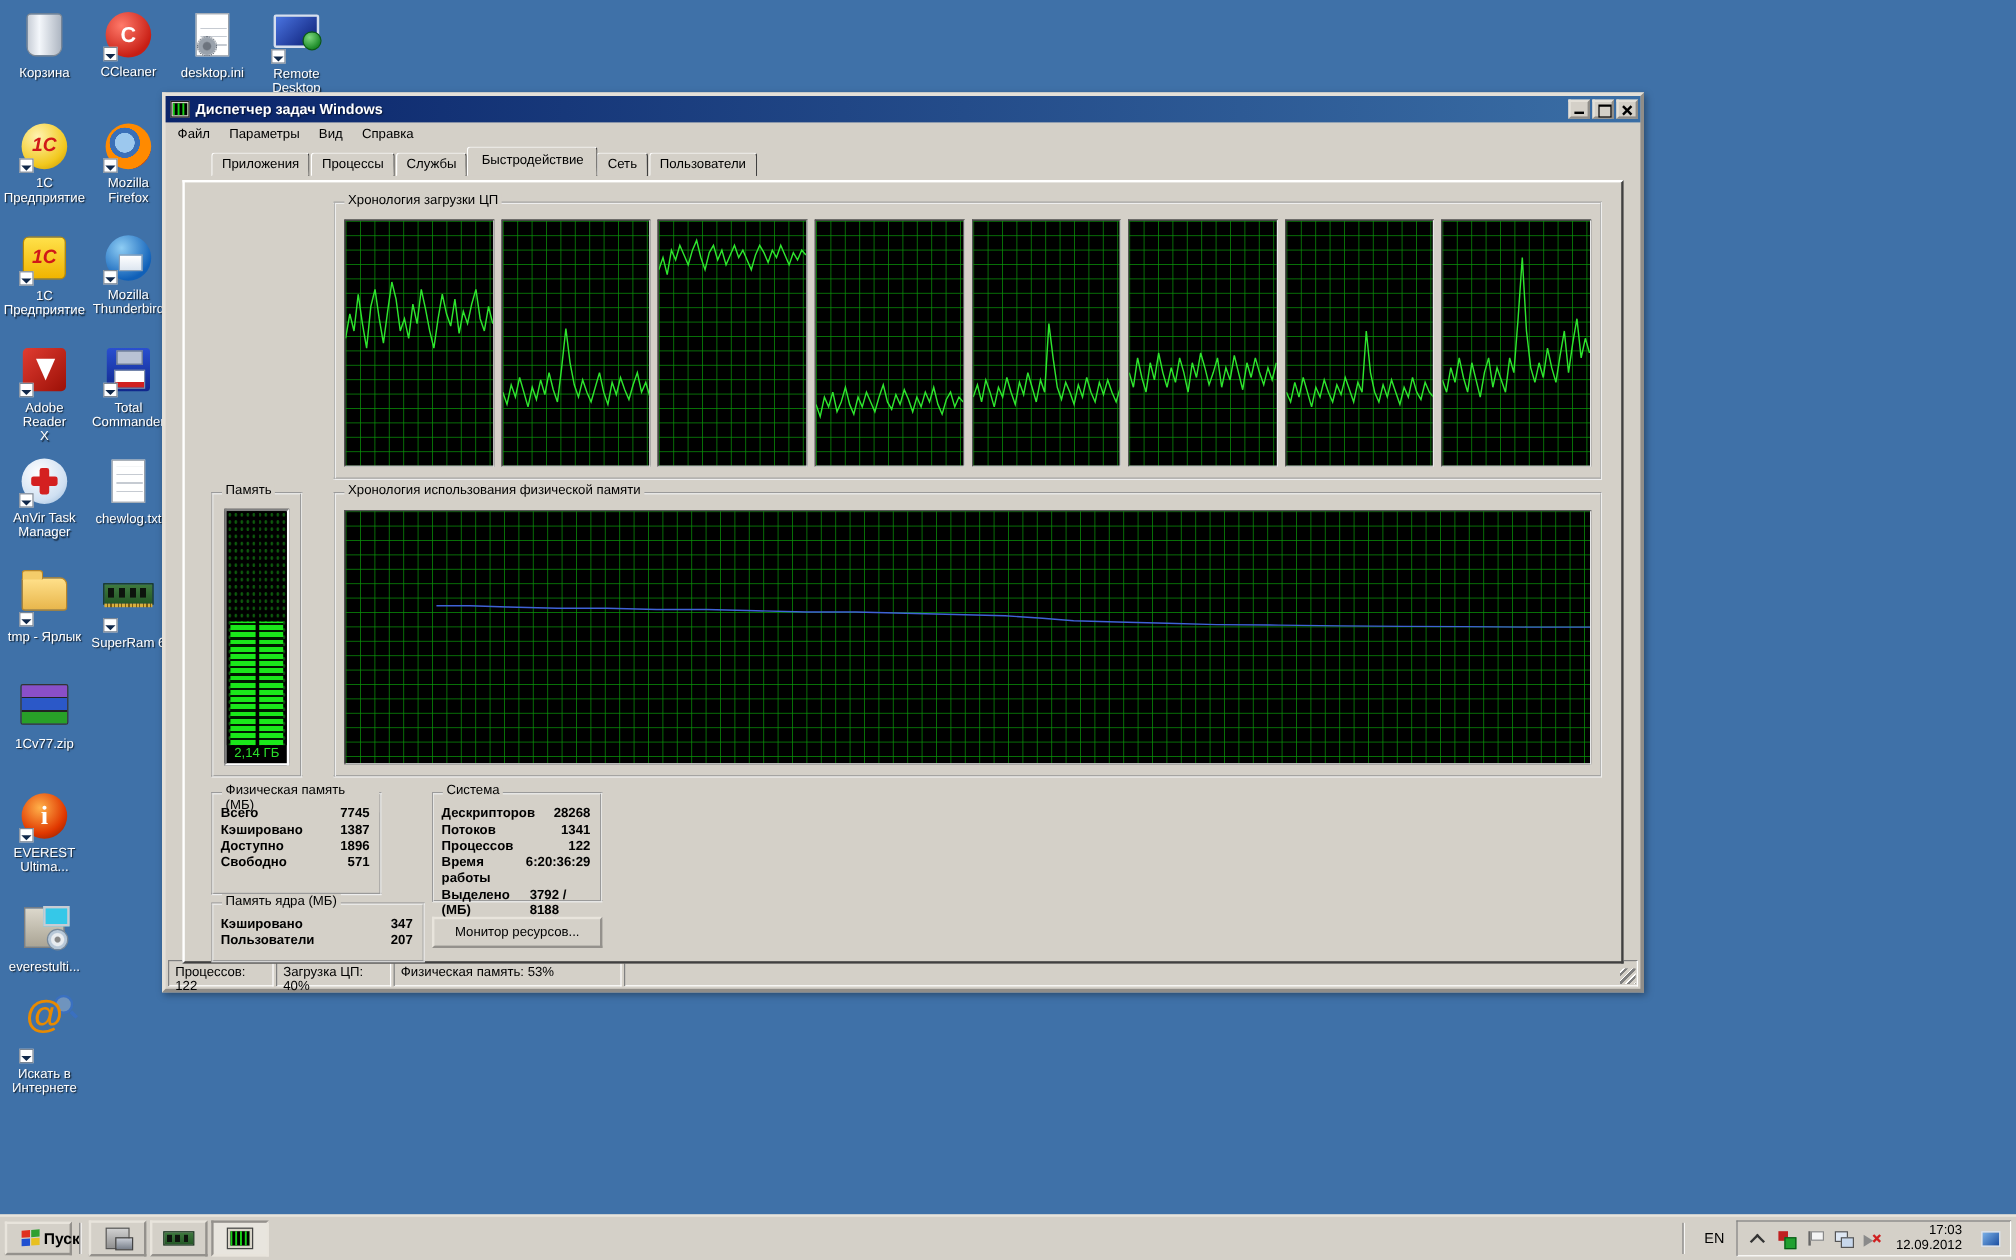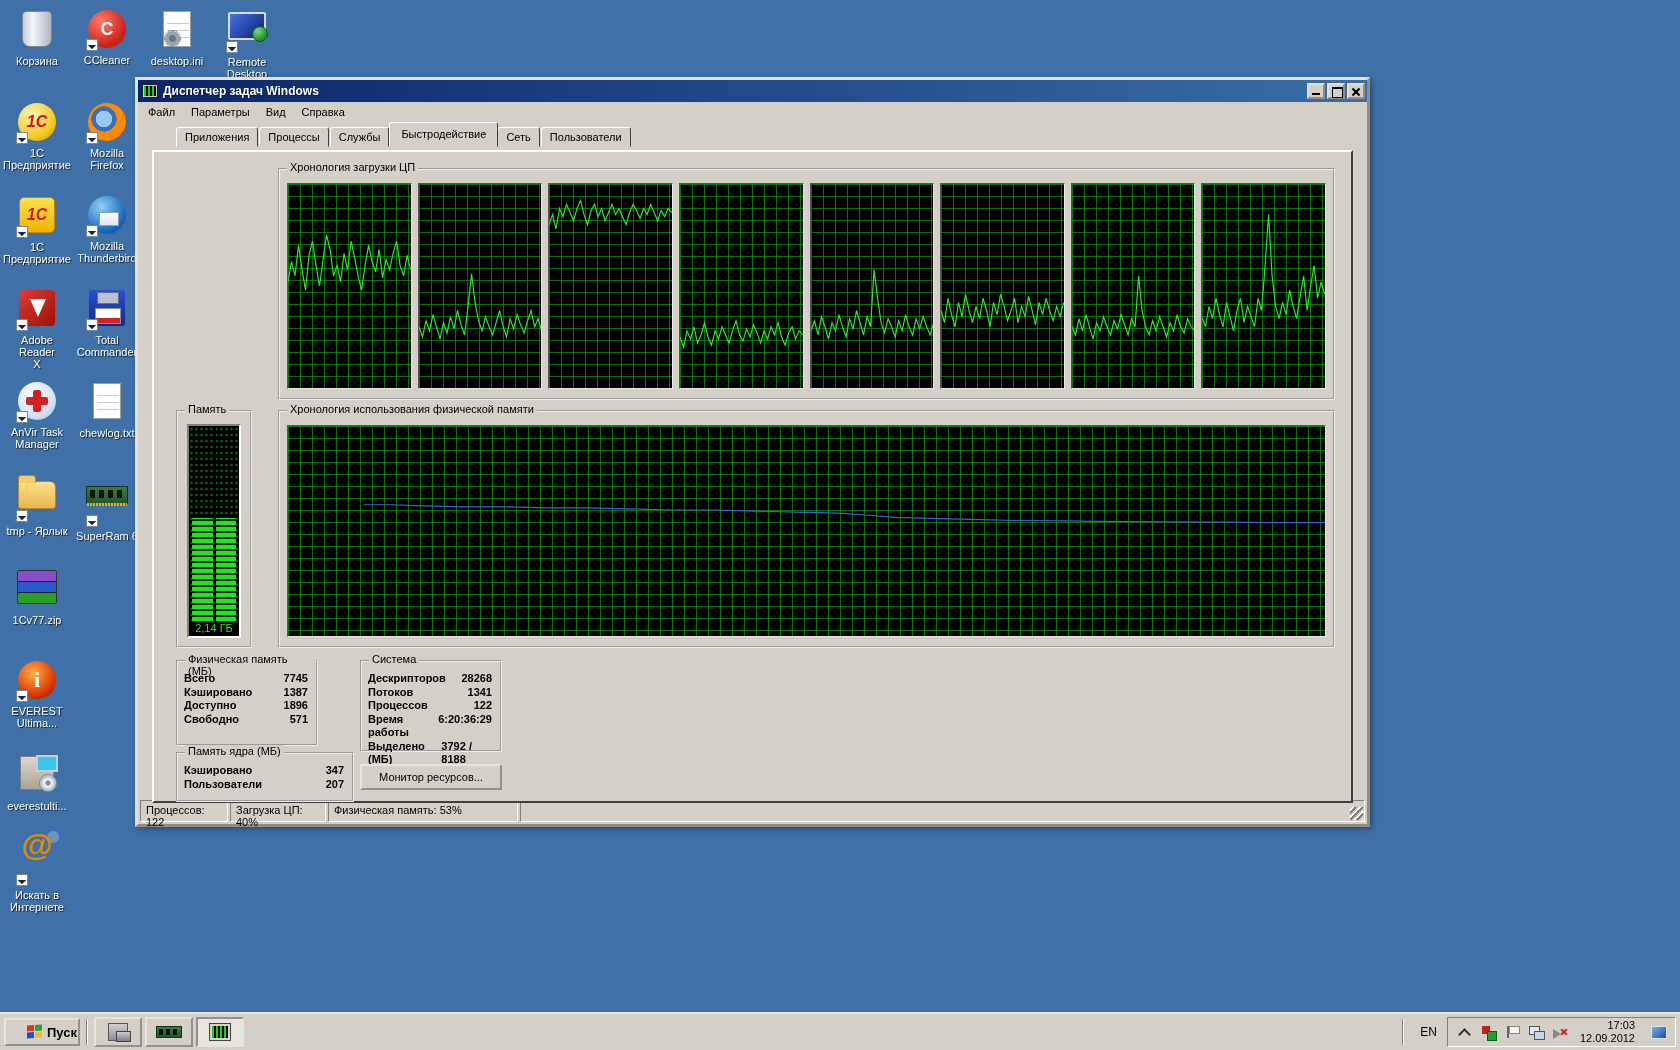--- a/index.html
+++ b/index.html
@@ -125,21 +125,21 @@
 
   .statusbar { position:absolute; left:2px; right:2px; bottom:2px; height:22px; display:flex; gap:2px; }
   .status-pane { border:1px solid; border-color:#808080 #fff #fff #808080; padding:3px 5px; }
   .sp0{width:88px;} .sp1{width:96px;} .sp2{width:190px;} .sp3{flex:1; position:relative;}
   .grip { position:absolute; right:1px; bottom:1px; width:13px; height:13px;
     background:repeating-linear-gradient(135deg,transparent 0 2px,#fff 2px 3px,#808080 3px 5px); }
 
   
   .taskbar { position:absolute; left:0; bottom:0; width:1680px; height:38px; background:#d4d0c8;
     border-top:2px outset #e8e4dc; display:flex; align-items:center; padding:0 4px; z-index:20; }
-  .start-btn { width:76px; height:28px; border:2px outset #e8e4dc; background:#d4d0c8;
+  .start-btn { width:56px; height:28px; border:2px outset #e8e4dc; background:#d4d0c8;
     display:flex; align-items:center; justify-content:center; gap:4px; font-weight:bold; font-size:13px;padding-left:20px; }
   .winflag { width:16px; height:14px; display:grid; grid-template-columns:7px 7px; grid-template-rows:6px 6px;
     gap:1px; transform:skewY(-4deg); }
   .winflag i { display:block; } .winflag i:nth-child(1){background:#e03020;} .winflag i:nth-child(2){background:#30a030;}
   .winflag i:nth-child(3){background:#2050d0;} .winflag i:nth-child(4){background:#e8c020;}
   .tb-sep { width:2px; height:26px; margin:0 6px; border-left:1px solid #808080; border-right:1px solid #fff; }
   .task-btn { width:48px; height:30px; border:2px outset #e8e4dc; background:#d4d0c8; margin-right:3px;
     display:flex; align-items:center; justify-content:center; }
   .task-btn.active { border-style:inset; background:#e8e5de; }
   .tb-toolbox { width:20px; height:18px; position:relative; background:linear-gradient(#d0d0d0,#909090); border:1px solid #555; }

